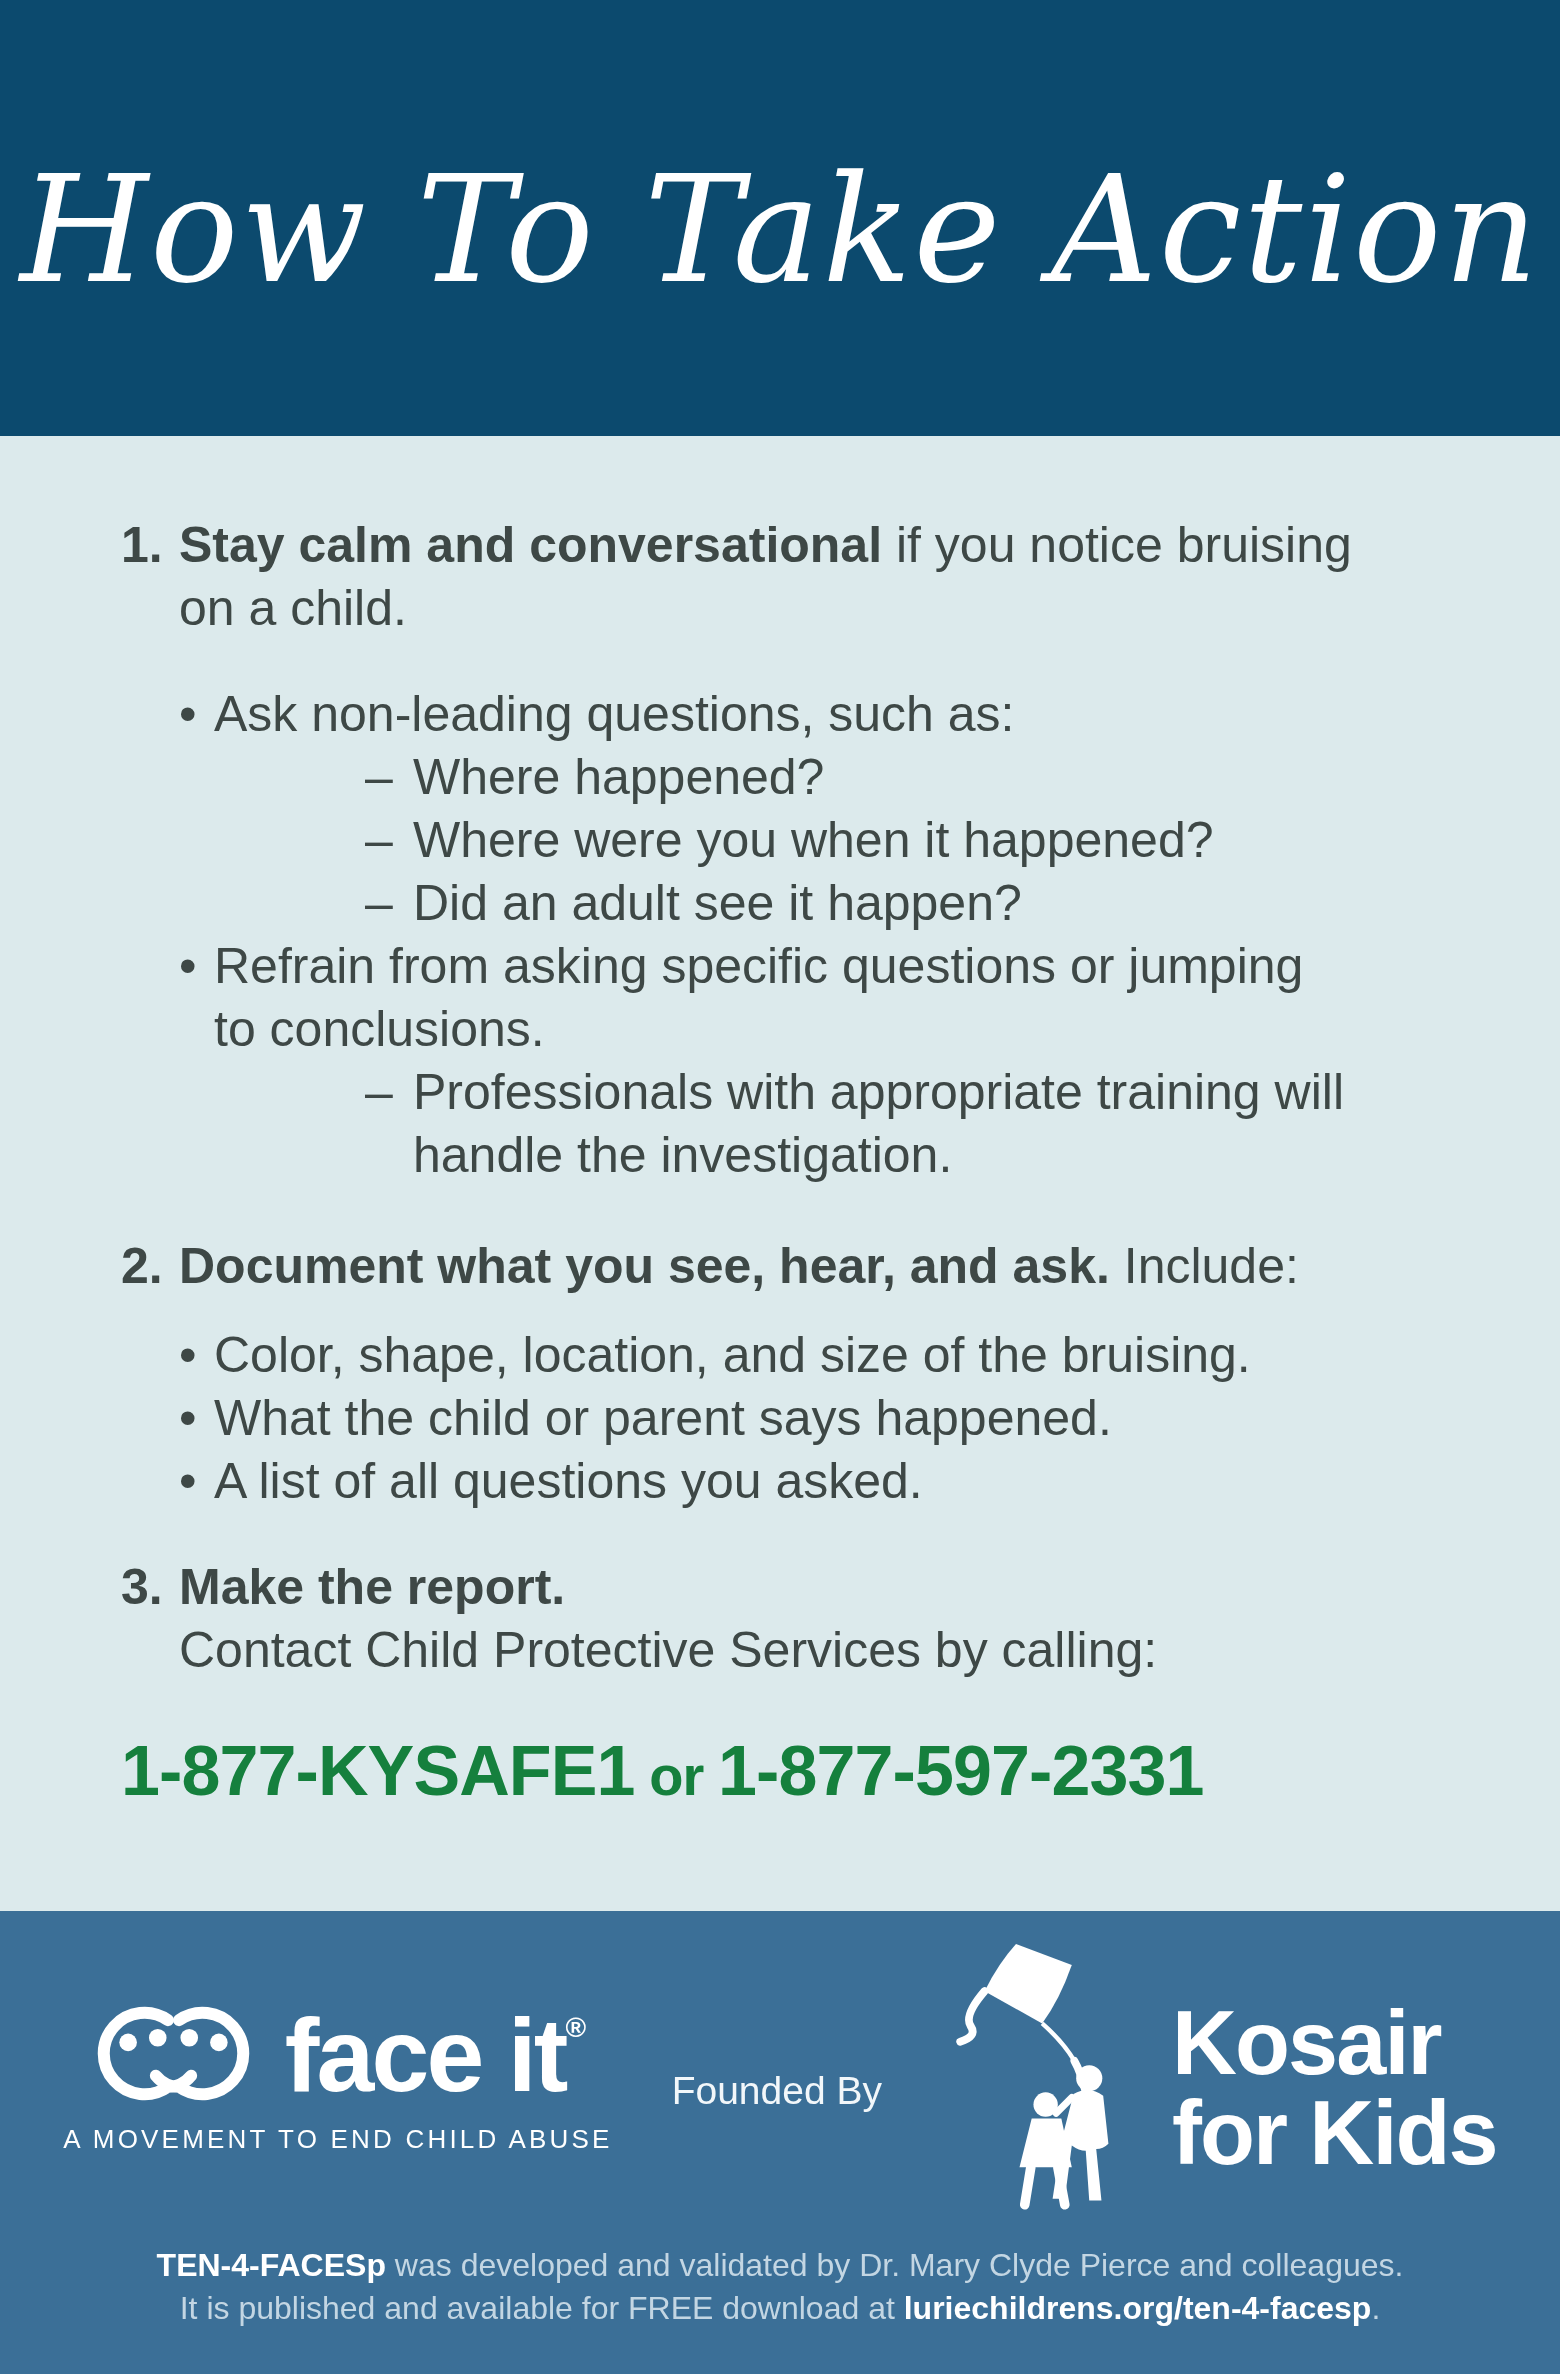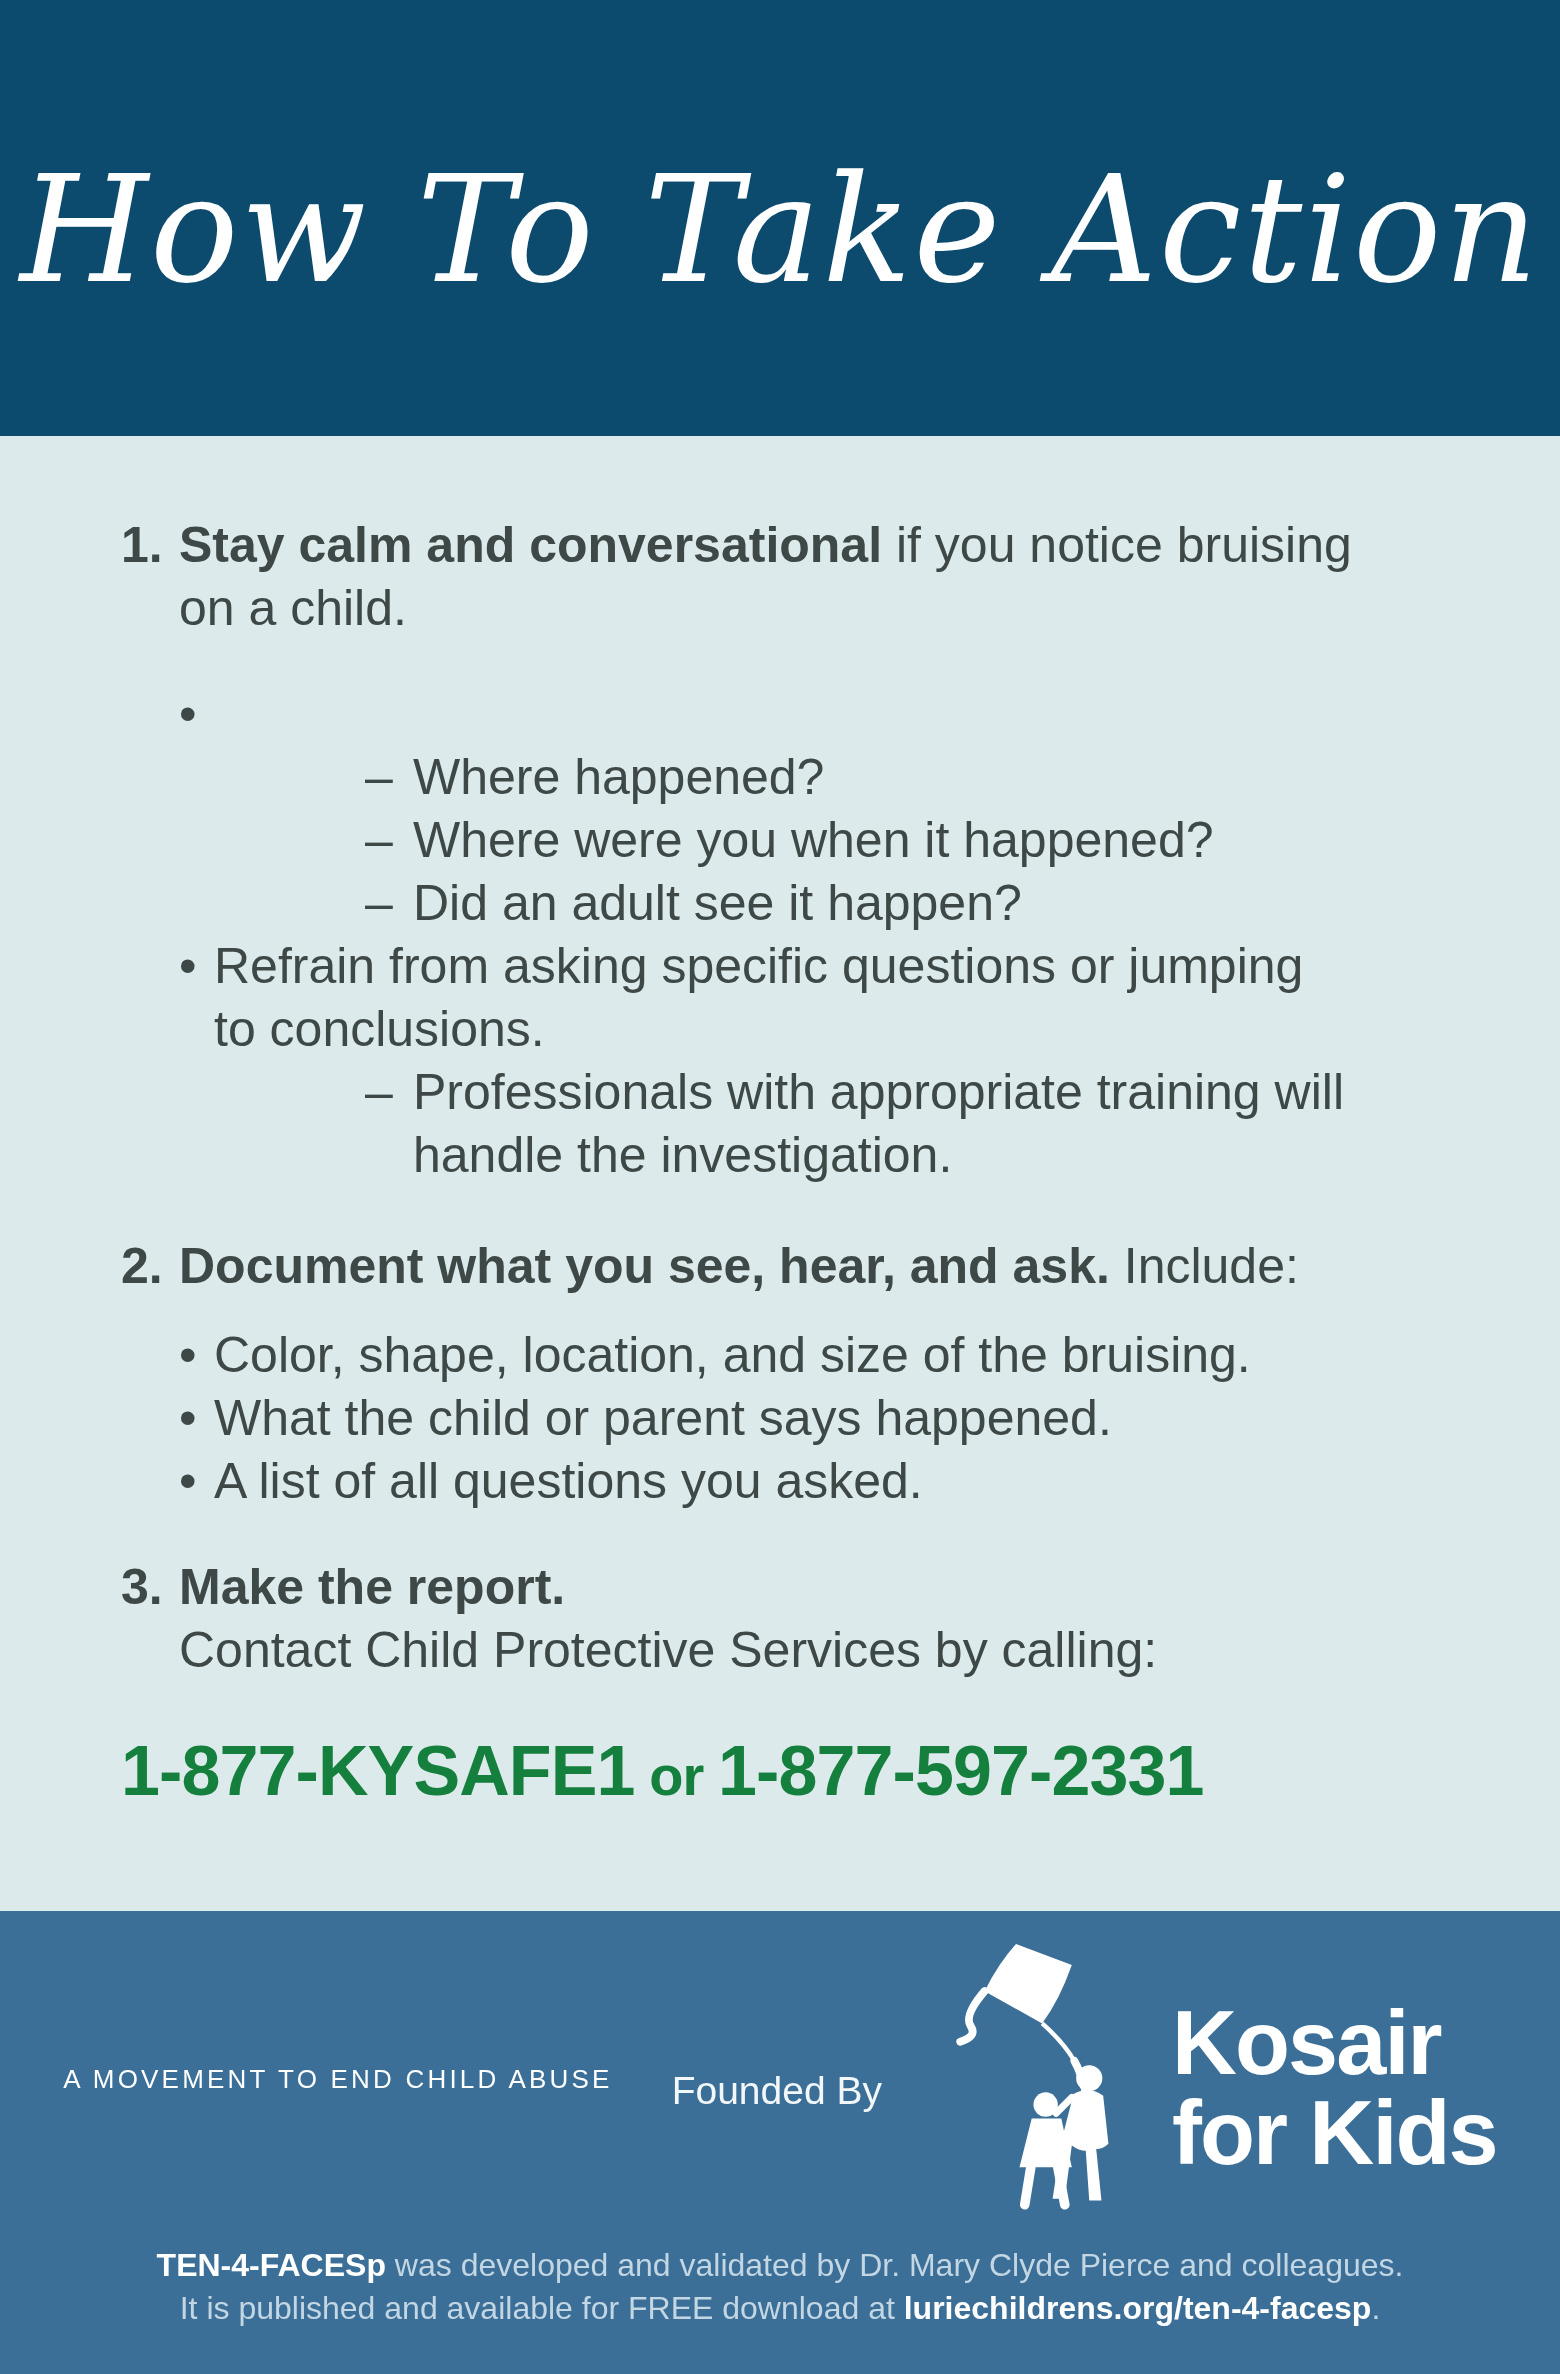--- a/index.html
+++ b/index.html
@@ -89,20 +89,21 @@
         <span class="step-num">1.</span>
         <div class="step-text">
           <div><b>Stay calm and conversational</b><span> if you notice bruising</span></div>
           <div>on a child.</div>
         </div>
       </div>
 
       <div class="bullets">
         <div class="bullet-row">
           <span class="bullet-marker">•</span>
+          <div>Ask non-leading questions, such as:</div>
         </div>
         <div class="sub-row">
           <span class="dash-marker">–</span>
           <div>Where happened?</div>
         </div>
         <div class="sub-row">
           <span class="dash-marker">–</span>
           <div>Where were you when it happened?</div>
         </div>
         <div class="sub-row">
@@ -160,20 +161,33 @@
       <div class="phone">
         <span>1-877-KYSAFE1</span><span class="or"> or </span><span>1-877-597-2331</span>
       </div>
     </section>
   </main>
 
   <footer class="footer">
     <div class="logo-row">
 
       <div class="faceit-block">
+        <div class="faceit-top">
+          <span>
+            <svg width="167" height="113" viewBox="0 0 180 122" aria-hidden="true">
+              <path d="M84 25 A44 44 0 1 0 84 97 Q99 97 109 85" fill="none" stroke="#ffffff" stroke-width="13" stroke-linecap="round"></path>
+              <path d="M96 25 A44 44 0 1 1 96 97 Q81 97 71 85" fill="none" stroke="#ffffff" stroke-width="13" stroke-linecap="round"></path>
+              <circle cx="41" cy="49" r="9.5" fill="#ffffff"></circle>
+              <circle cx="73" cy="44" r="9.5" fill="#ffffff"></circle>
+              <circle cx="107" cy="44" r="9.5" fill="#ffffff"></circle>
+              <circle cx="139" cy="49" r="9.5" fill="#ffffff"></circle>
+            </svg>
+          </span>
+          <span class="faceit-word"><span>face it</span><span class="faceit-reg">®</span></span>
+        </div>
         <div class="faceit-tagline">A MOVEMENT TO END CHILD ABUSE</div>
       </div>
 
       <div class="founded">Founded By</div>
 
       <div class="kosair-block">
         <span>
           <svg width="218" height="278" viewBox="0 0 250 310" aria-hidden="true">
             <path d="M86 6 L150 30 Q136 70 116 97 L50 60 Q66 28 86 6 Z" fill="#ffffff"></path>
             <path d="M50 60 Q26 88 34 100 Q42 112 22 118" fill="none" stroke="#ffffff" stroke-width="9" stroke-linecap="round"></path>

